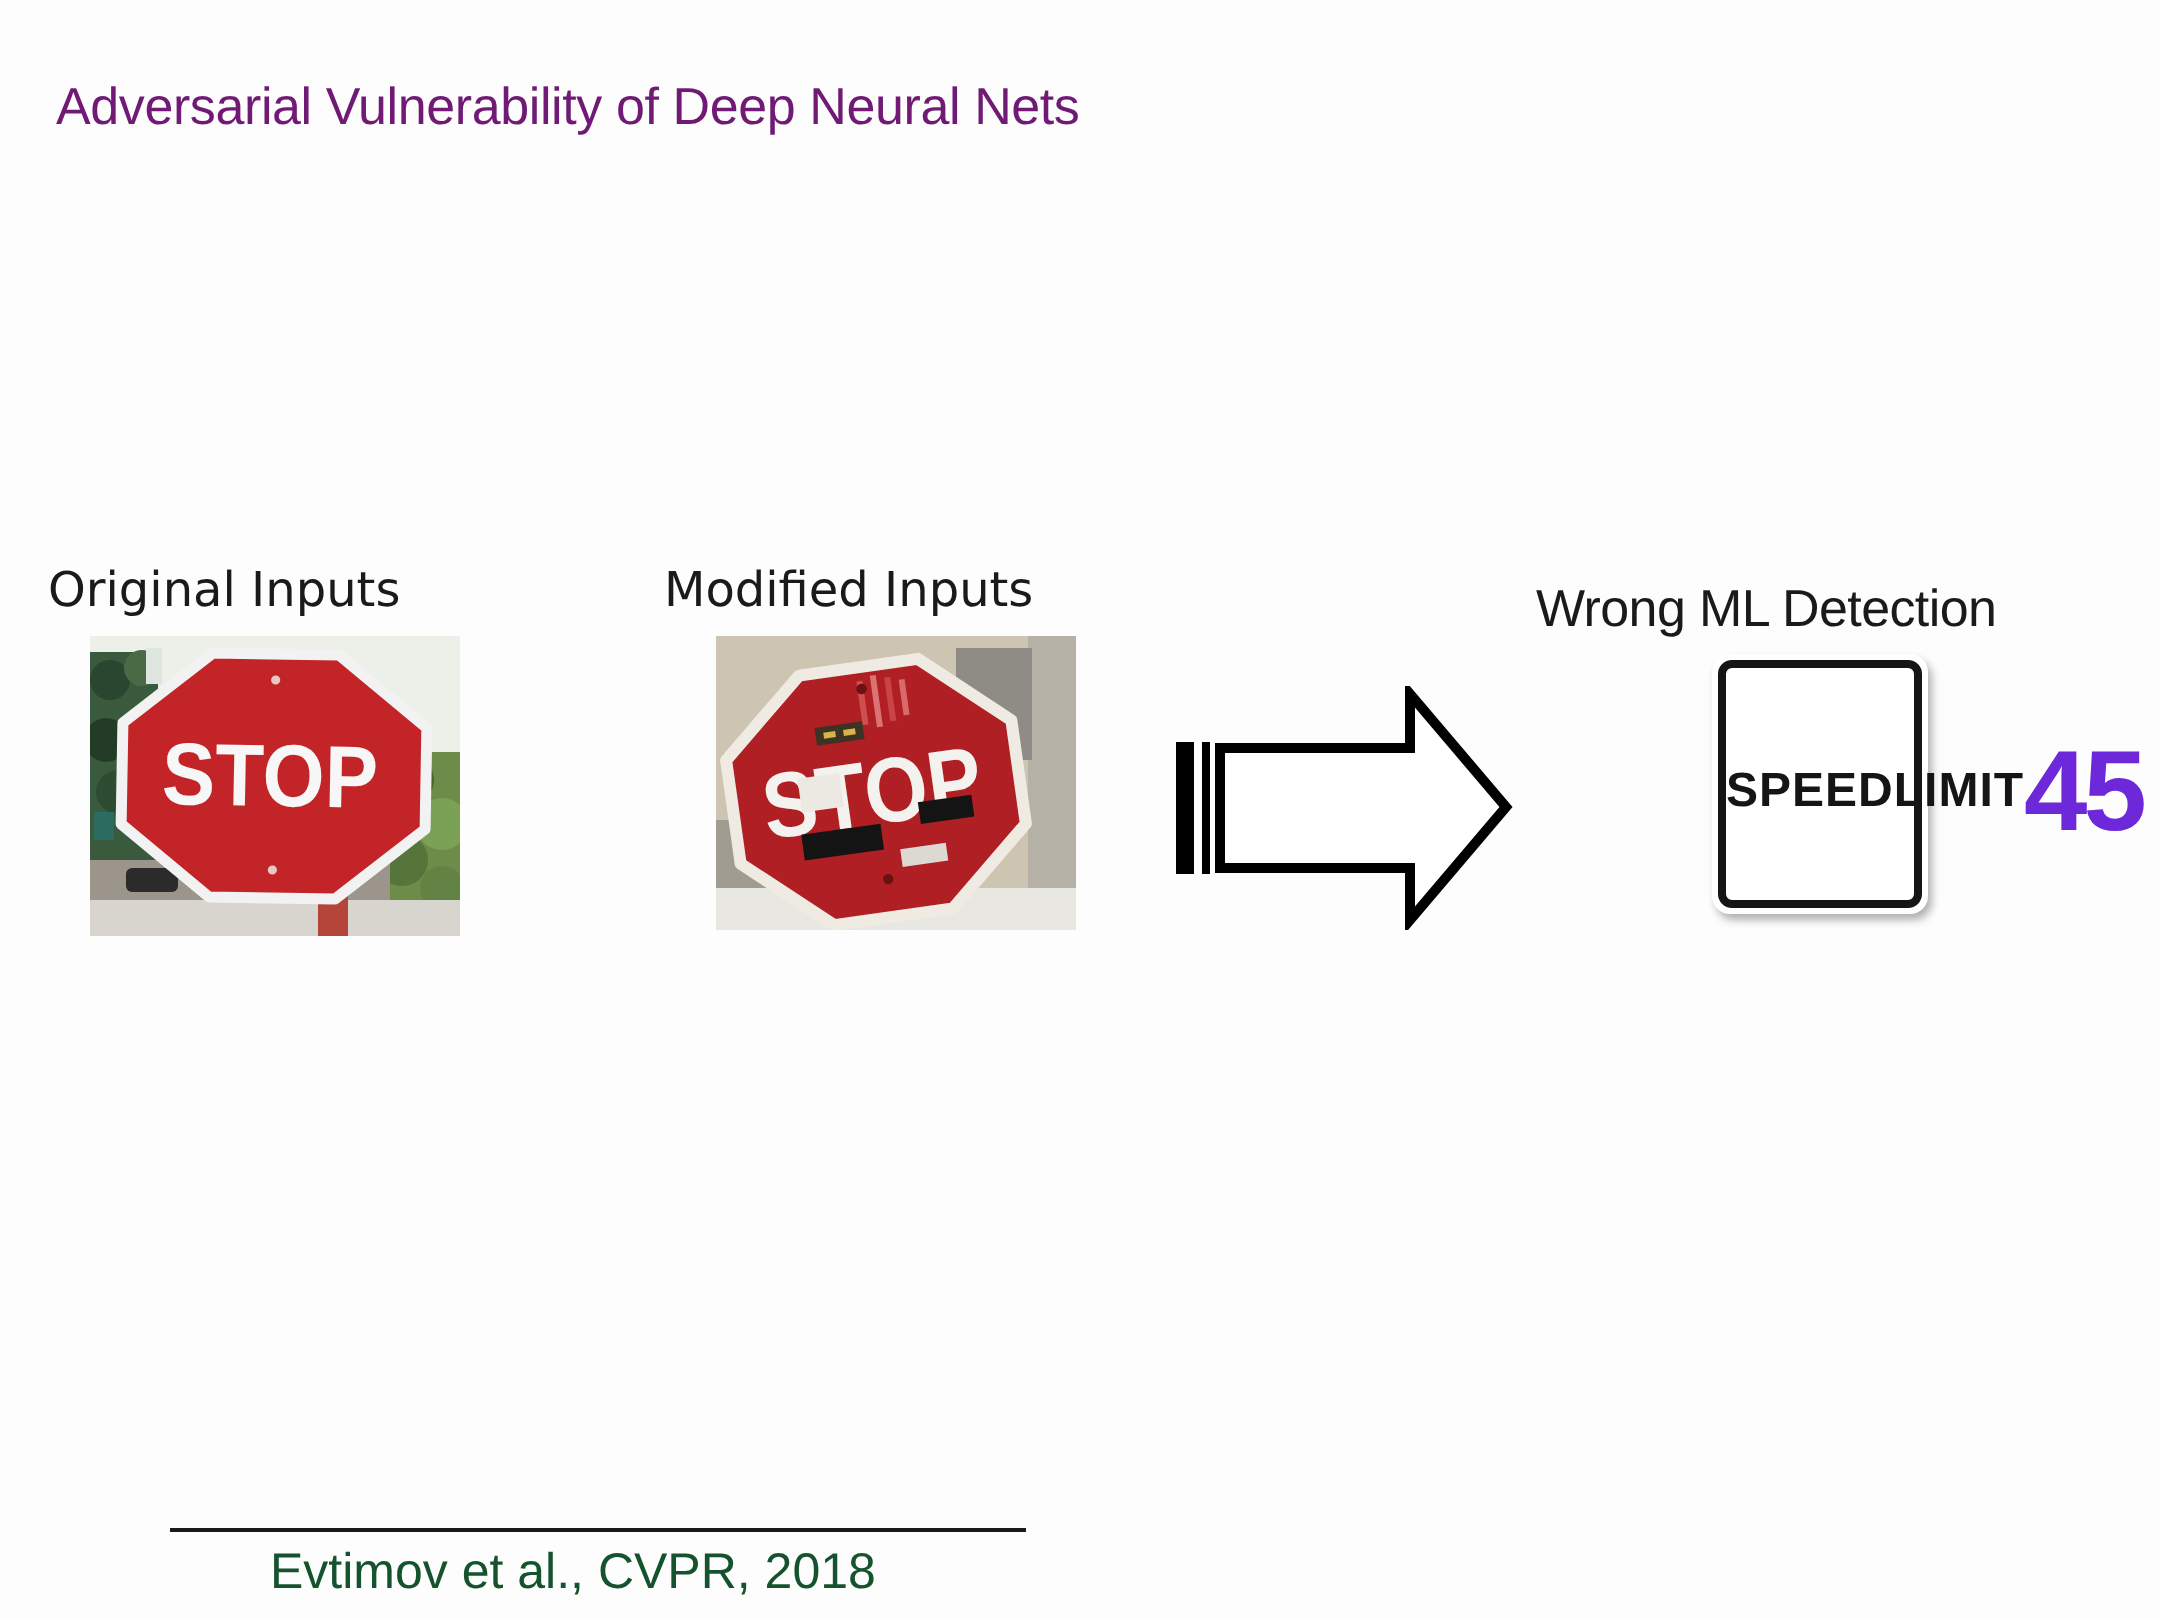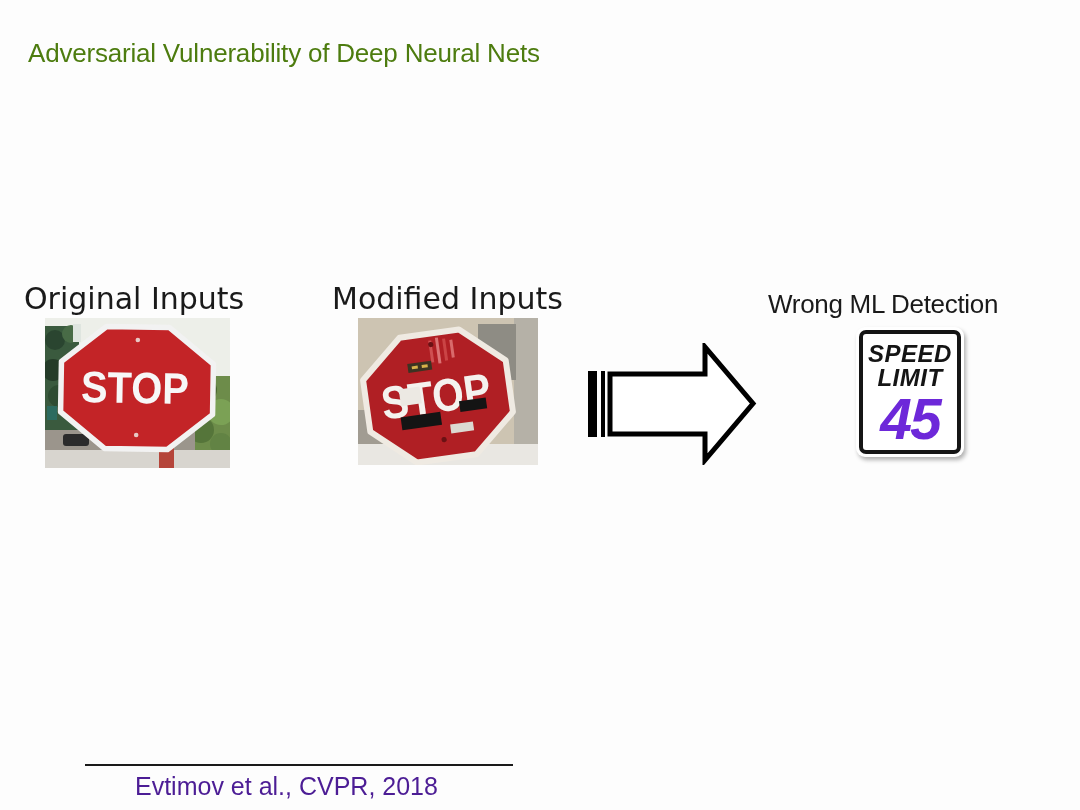--- a/index.html
+++ b/index.html
@@ -2,26 +2,26 @@
 <html><head>
 <meta charset="utf-8">
 <style>
   html,body{margin:0;padding:0;background:#ffffff;}
   .slide{
     position:relative;width:1080px;height:810px;background:#fdfdfd;overflow:hidden;
     font-family:"Liberation Sans",sans-serif;
   }
   .slide-title{
     position:absolute;left:28px;top:38px;
-    font-size:26px;letter-spacing:-0.2px;color:#4d7c0f;
+    font-size:26px;letter-spacing:-0.2px;color:#701a75;
     font-family:"Liberation Sans",sans-serif;
   }
   .col-label{
     position:absolute;color:#1a1a1a;
-    font-family:"DejaVu Sans",sans-serif;font-size:30px;
+    font-family:"DejaVu Sans",sans-serif;font-size:24px;
   }
   #label-original{left:24px;top:281px;}
   #label-modified{left:332px;top:281px;}
   #label-wrong{
     left:768px;top:289px;font-family:"Liberation Sans",sans-serif;
     font-size:26px;letter-spacing:-0.3px;
   }
   .photo{position:absolute;display:block;}
   #photo-original{left:45px;top:318px;}
   #photo-modified{left:358px;top:318px;}
@@ -32,36 +32,36 @@
   
   .speed-sign{
     position:absolute;left:856px;top:327px;width:108px;height:130px;
     background:#ffffff;border-radius:9px;
     box-shadow:2px 3px 4px rgba(0,0,0,0.30);
     box-sizing:border-box;padding:3px;
   }
   .speed-sign-inner{
     width:100%;height:100%;box-sizing:border-box;
     border:4px solid #151515;border-radius:7px;
-    display:flex;flex-direction:column;align-items:center;justify-content:flex-start;
-    padding-top:8px;background:#ffffff;font-style:italic;
+    display:flex;flex-direction:row;align-items:center;justify-content:flex-start;
+    padding-top:8px;background:#ffffff;
   }
   .speed-word{
     font-family:"Liberation Sans",sans-serif;font-weight:bold;
     font-size:24px;line-height:1.02;color:#151515;letter-spacing:0.5px;
   }
   .speed-number{
     font-family:"Liberation Sans",sans-serif;font-weight:bold;
     font-size:57px;line-height:0.95;color:#6d28d9;letter-spacing:-2px;margin-top:1px;
   }
   .citation-rule{
     position:absolute;left:85px;top:764px;width:428px;height:2px;background:#1a1a1a;
   }
   .citation-text{
-    position:absolute;left:135px;top:772px;font-size:25px;color:#4c1d95;
+    position:absolute;left:135px;top:772px;font-size:25px;color:#14532d;
     font-family:"Liberation Sans",sans-serif;
   }
 </style>
 </head>
 <body>
 
 <div class="slide">
 
   <div class="slide-title">Adversarial Vulnerability of Deep Neural Nets</div>
 

